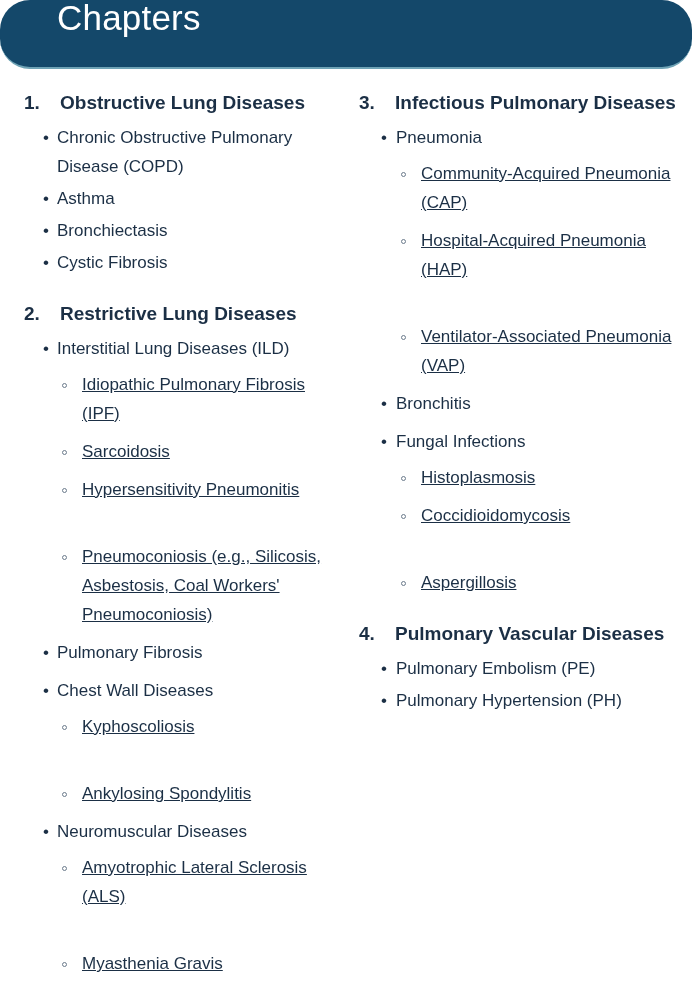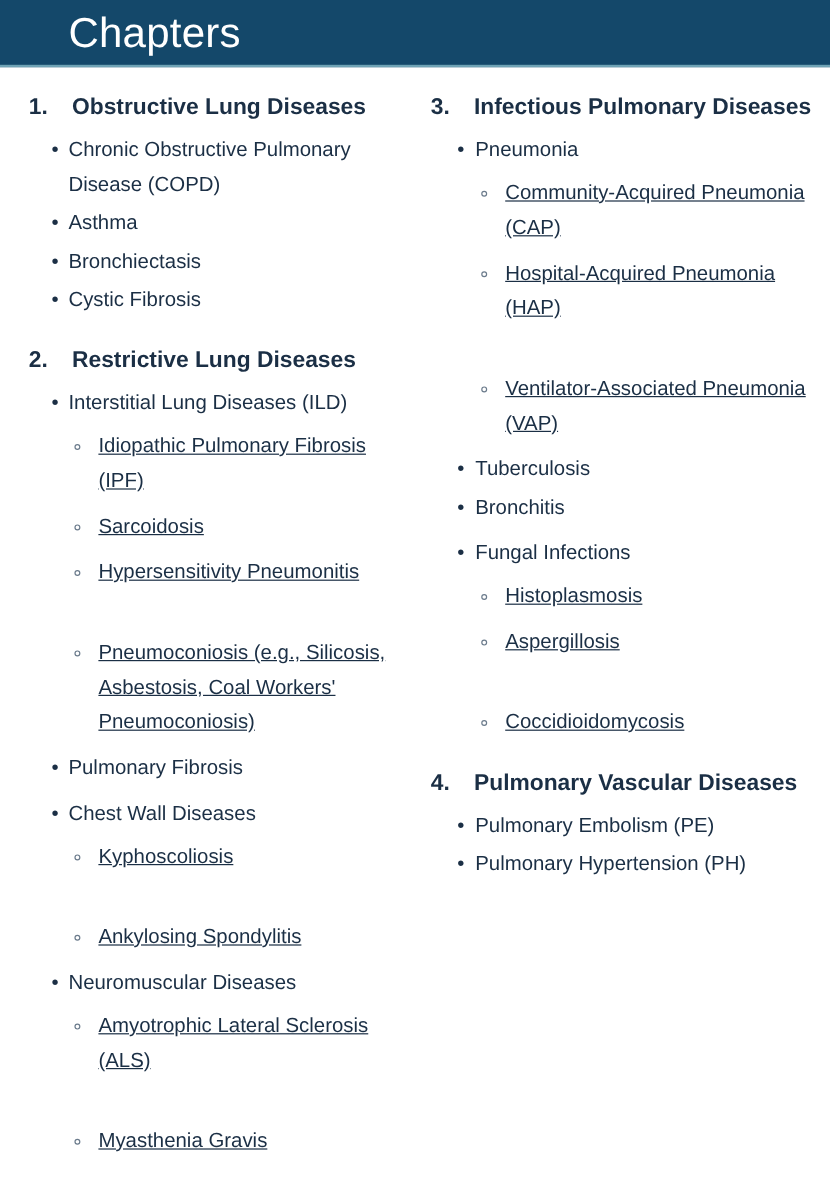--- a/index.html
+++ b/index.html
@@ -10,27 +10,27 @@
     width: 692px;
     height: 1000px;
     background: #ffffff;
     font-family: "Liberation Sans", sans-serif;
     color: #1b2f45;
     overflow: hidden;
   }
 
   
   .header {
-    height: 56px;
+    height: 69px;
     background: #14486a;
     box-sizing: border-box;
     padding-left: 57px;
     display: flex;
-    align-items: center;
     border-bottom: 2px solid #6fa3b5;
+    border-radius: 30px;
   }
   .header-title {
     color: #ffffff;
     font-size: 35px;
     font-weight: 400;
     letter-spacing: 0.2px;
     line-height: 1;
   }
 
   
@@ -220,32 +220,29 @@
         </div>
         <ul class="lvl1">
           <li>
             <span class="txt bold">Pneumonia</span>
             <ul class="lvl2">
               <li>Community-Acquired Pneumonia (CAP)</li>
               <li>Hospital-Acquired Pneumonia (HAP)</li>
               <li>Ventilator-Associated Pneumonia (VAP)</li>
             </ul>
           </li>
-          <li class="tight">
-            <span class="txt bold">Tuberculosis</span>
-          </li>
           <li>
             <span class="txt bold">Bronchitis</span>
           </li>
           <li>
             <span class="txt bold">Fungal Infections</span>
             <ul class="lvl2">
               <li>Histoplasmosis</li>
+              <li>Coccidioidomycosis</li>
               <li>Aspergillosis</li>
-              <li>Coccidioidomycosis</li>
             </ul>
           </li>
         </ul>
       </div>
       <div class="chapter">
         <div class="chapter-head">
           <span class="chapter-num">4.</span>
           <span class="chapter-title">Pulmonary Vascular Diseases</span>
         </div>
         <ul class="lvl1">

